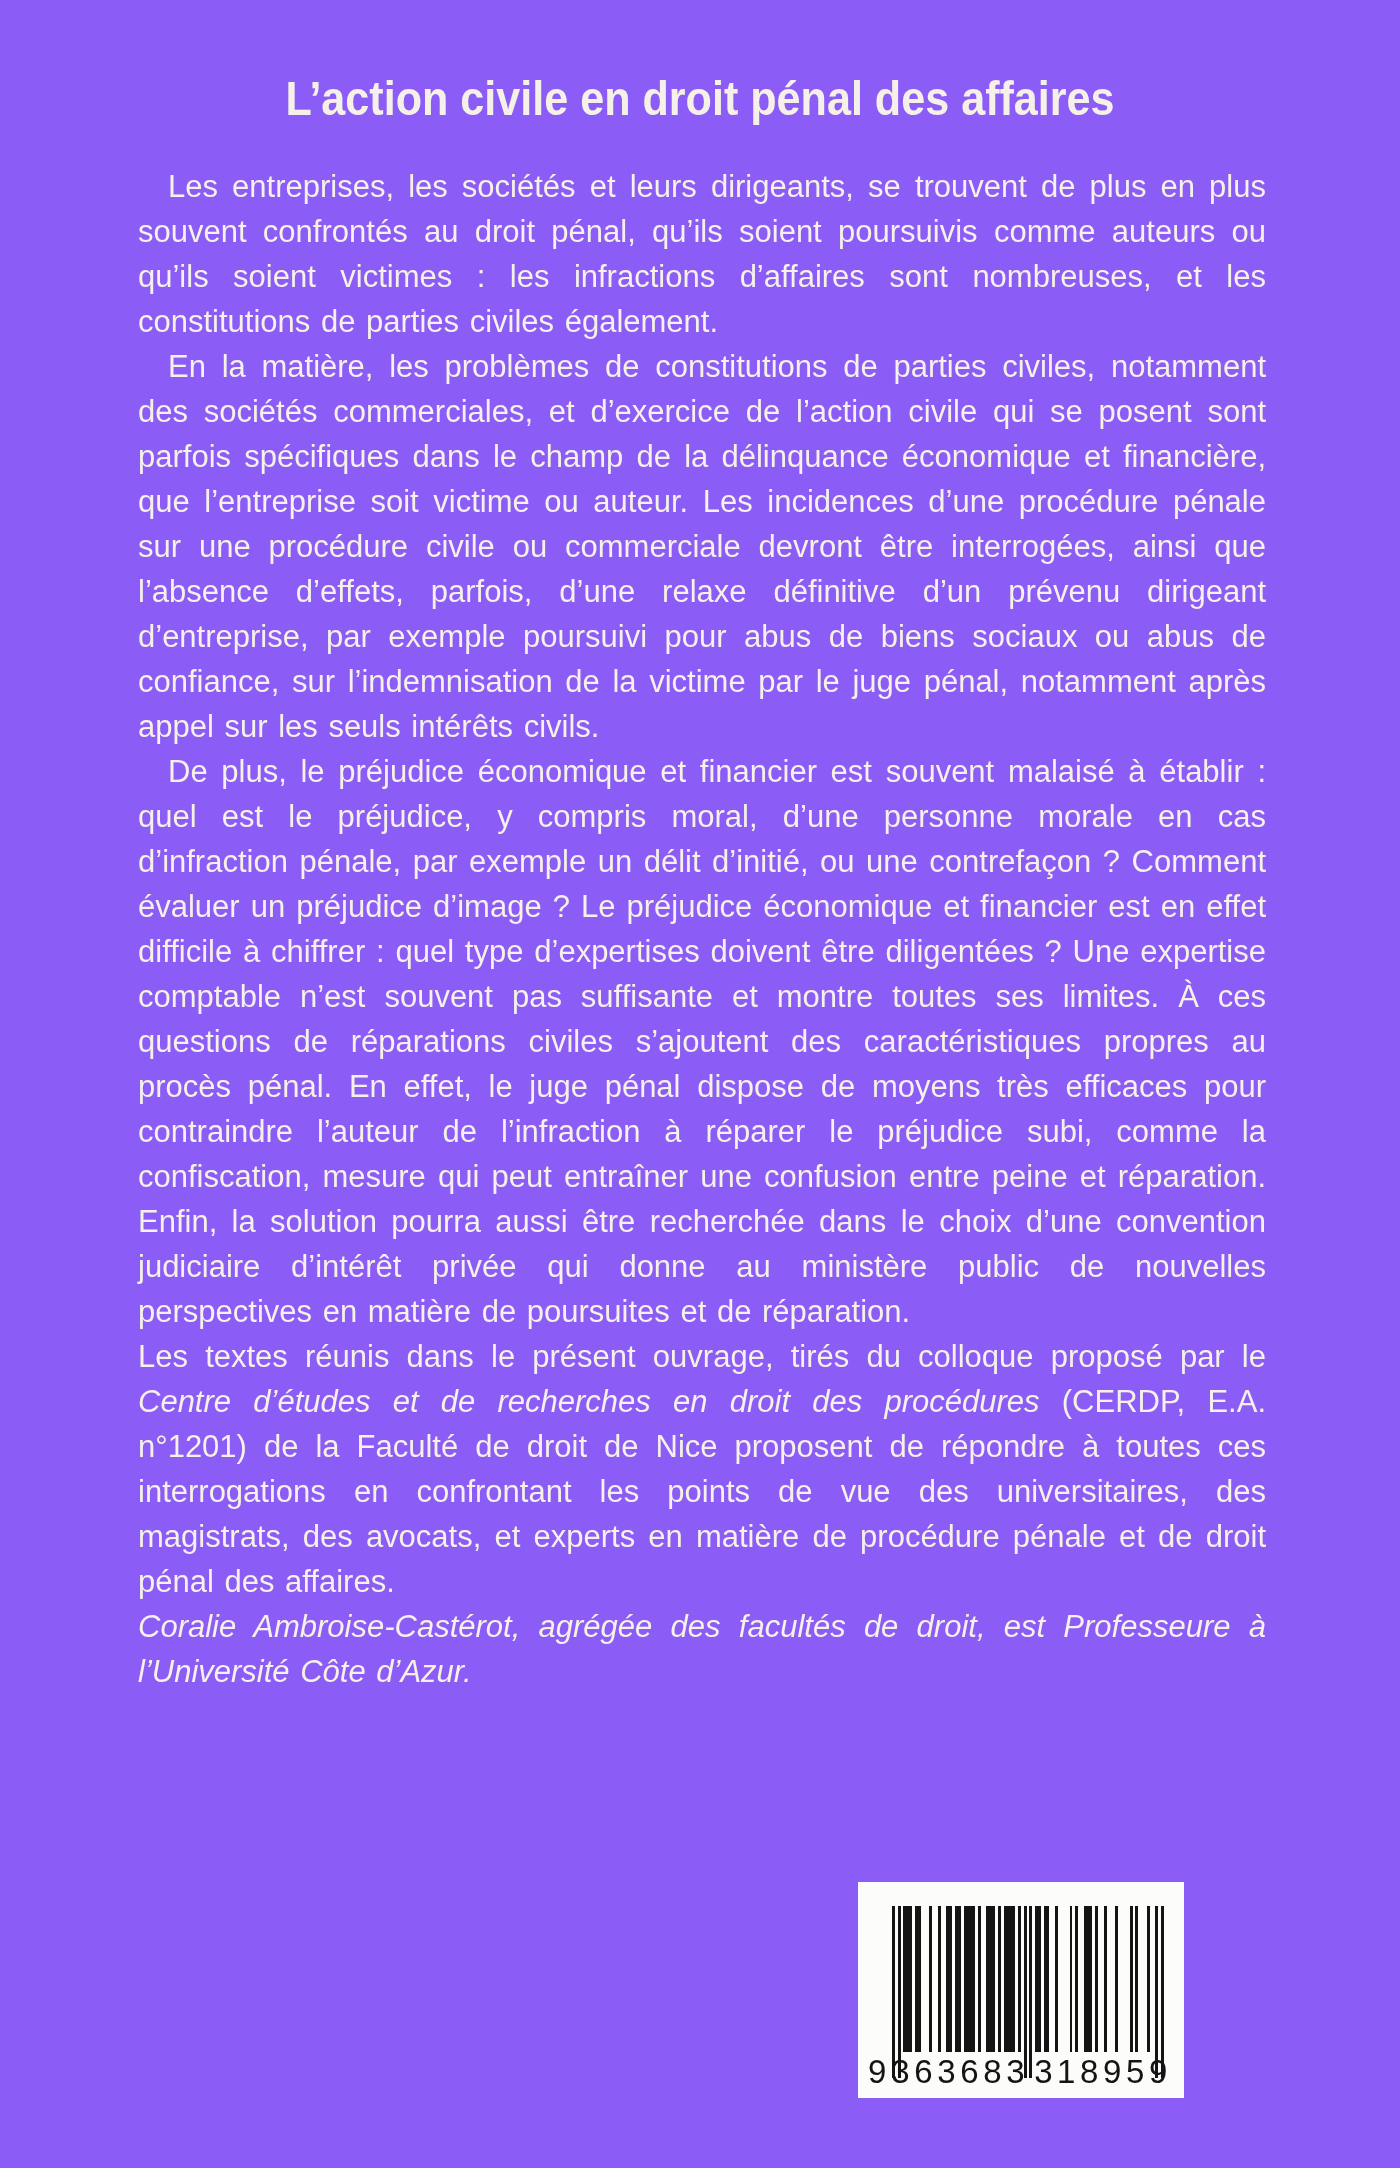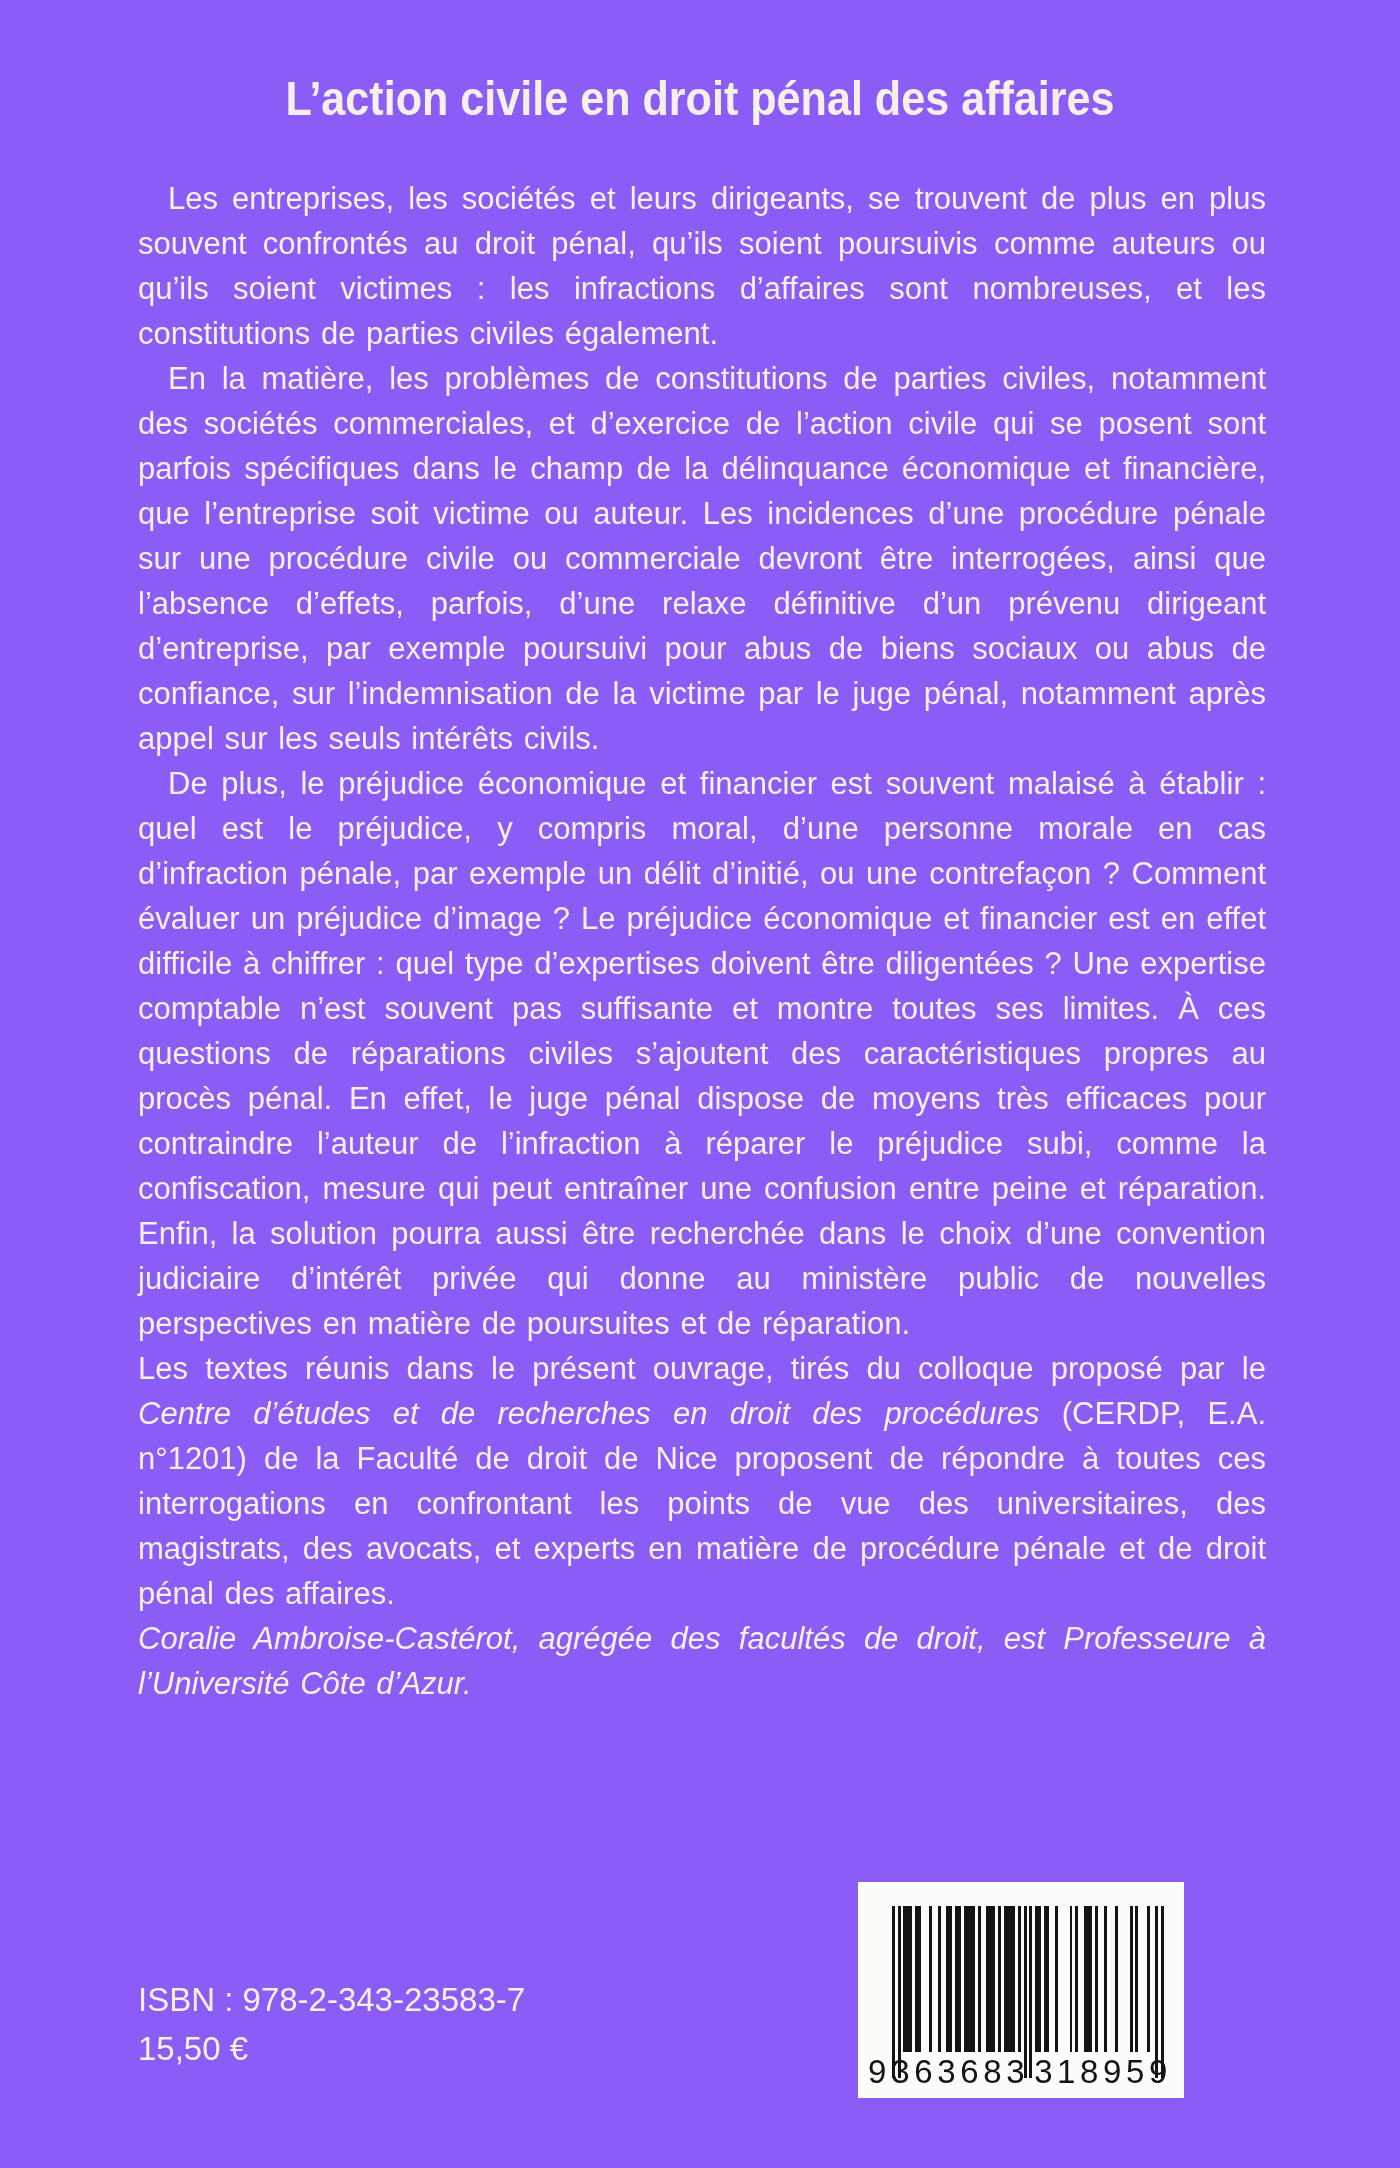--- a/index.html
+++ b/index.html
@@ -13,21 +13,21 @@
   }
   .title{
     position:absolute;top:70px;left:0;width:100%;
     margin:0;
     text-align:center;
     font-size:49px;font-weight:700;
     transform:scaleX(.88);
     letter-spacing:0;
   }
   .body-col{
-    position:absolute;top:176px;left:138px;width:1128px;
+    position:absolute;top:164px;left:138px;width:1128px;
     font-size:31px;line-height:45px;
     text-align:justify;
     word-spacing:2px;
   }
   .body-col p{margin:0;}
   .indent{text-indent:30px;}
   .gap-top{margin-top:46px;}
   .bio{font-style:italic;margin-top:44px;}
   em{}
   .isbn-block{
@@ -65,24 +65,20 @@
   <div class="body-col">
     <p class="indent">Les entreprises, les sociétés et leurs dirigeants, se trouvent de plus en plus souvent confrontés au droit pénal, qu’ils soient poursuivis comme auteurs ou qu’ils soient victimes : les infractions d’affaires sont nombreuses, et les constitutions de parties civiles également.</p>
     <p class="indent">En la matière, les problèmes de constitutions de parties civiles, notamment des sociétés commerciales, et d’exercice de l’action civile qui se posent sont parfois spécifiques dans le champ de la délinquance économique et financière, que l’entreprise soit victime ou auteur. Les incidences d’une procédure pénale sur une procédure civile ou commerciale devront être interrogées, ainsi que l’absence d’effets, parfois, d’une relaxe définitive d’un prévenu dirigeant d’entreprise, par exemple poursuivi pour abus de biens sociaux ou abus de confiance, sur l’indemnisation de la victime par le juge pénal, notamment après appel sur les seuls intérêts civils.</p>
     <p class="indent">De plus, le préjudice économique et financier est souvent malaisé à établir : quel est le préjudice, y compris moral, d’une personne morale en cas d’infraction pénale, par exemple un délit d’initié, ou une contrefaçon ? Comment évaluer un préjudice d’image ? Le préjudice économique et financier est en effet difficile à chiffrer : quel type d’expertises doivent être diligentées ? Une expertise comptable n’est souvent pas suffisante et montre toutes ses limites. À ces questions de réparations civiles s’ajoutent des caractéristiques propres au procès pénal. En effet, le juge pénal dispose de moyens très efficaces pour contraindre l’auteur de l’infraction à réparer le préjudice subi, comme la confiscation, mesure qui peut entraîner une confusion entre peine et réparation. Enfin, la solution pourra aussi être recherchée dans le choix d’une convention judiciaire d’intérêt privée qui donne au ministère public de nouvelles perspectives en matière de poursuites et de réparation.</p>
     <p class="gap-top">
       <span>Les textes réunis dans le présent ouvrage, tirés du colloque proposé par le </span><em>Centre d’études et de recherches en droit des procédures</em><span> (CERDP, E.A. n°1201) de la Faculté de droit de Nice proposent de répondre à toutes ces interrogations en confrontant les points de vue des universitaires, des magistrats, des avocats, et experts en matière de procédure pénale et de droit pénal des affaires.</span>
     </p>
     <p class="bio">Coralie Ambroise-Castérot, agrégée des facultés de droit, est Professeure à l’Université Côte d’Azur.</p>
   </div>
 
-  <div class="isbn-block">
-    <div>ISBN : 978-2-343-23583-7</div>
-    <div>15,50 €</div>
-  </div>
 
   <div class="barcode-box" style="background: rgb(252, 252, 250);">
     <div class="bars">
         <div class="bar tall" style="left: 0%; width: 1.05263%; background: rgb(20, 20, 20);"></div>
         <div class="bar tall" style="left: 2.10526%; width: 1.05263%; background: rgb(20, 20, 20);"></div>
         <div class="bar" style="left: 4.21053%; width: 1.05263%; background: rgb(20, 20, 20);"></div>
         <div class="bar" style="left: 5.26316%; width: 1.05263%; background: rgb(20, 20, 20);"></div>
         <div class="bar" style="left: 6.31579%; width: 1.05263%; background: rgb(20, 20, 20);"></div>
         <div class="bar" style="left: 8.42105%; width: 1.05263%; background: rgb(20, 20, 20);"></div>
         <div class="bar" style="left: 9.47368%; width: 1.05263%; background: rgb(20, 20, 20);"></div>

